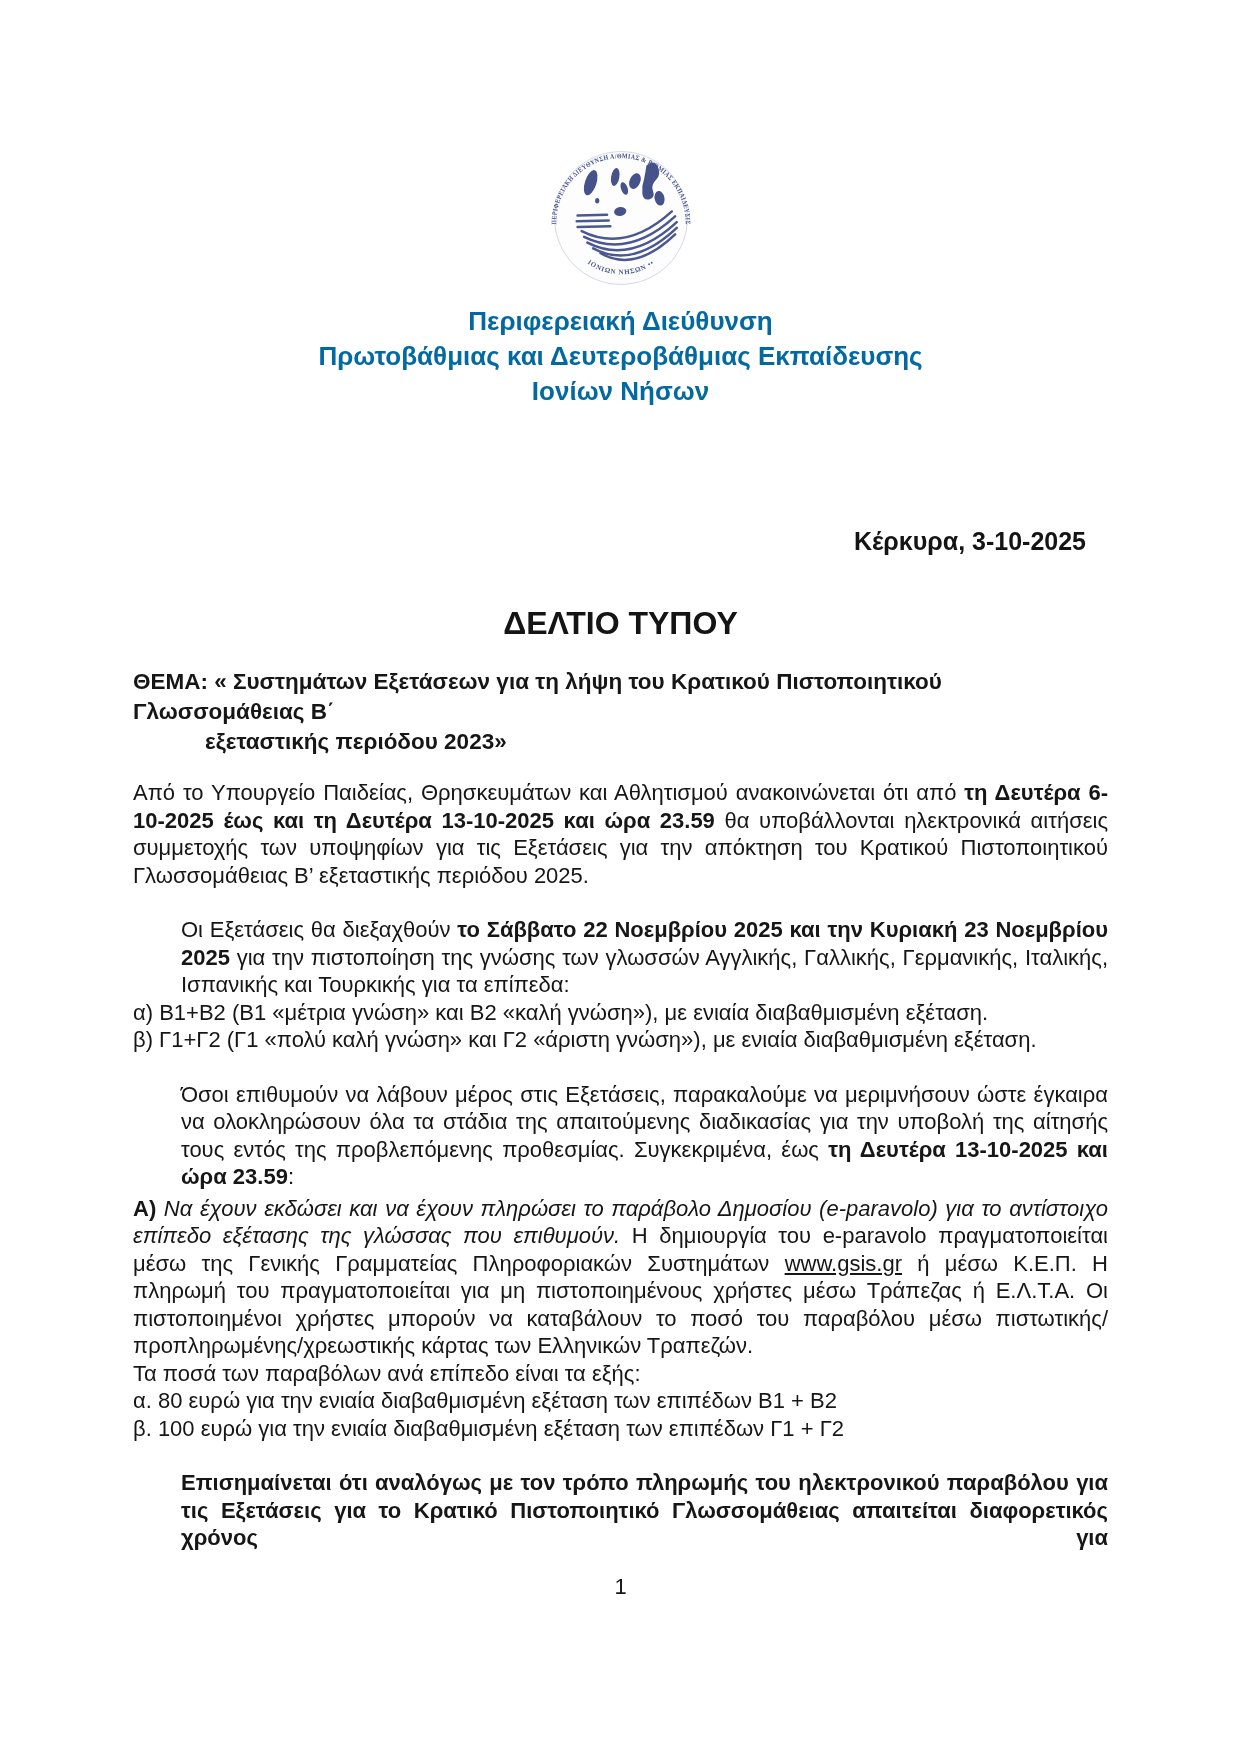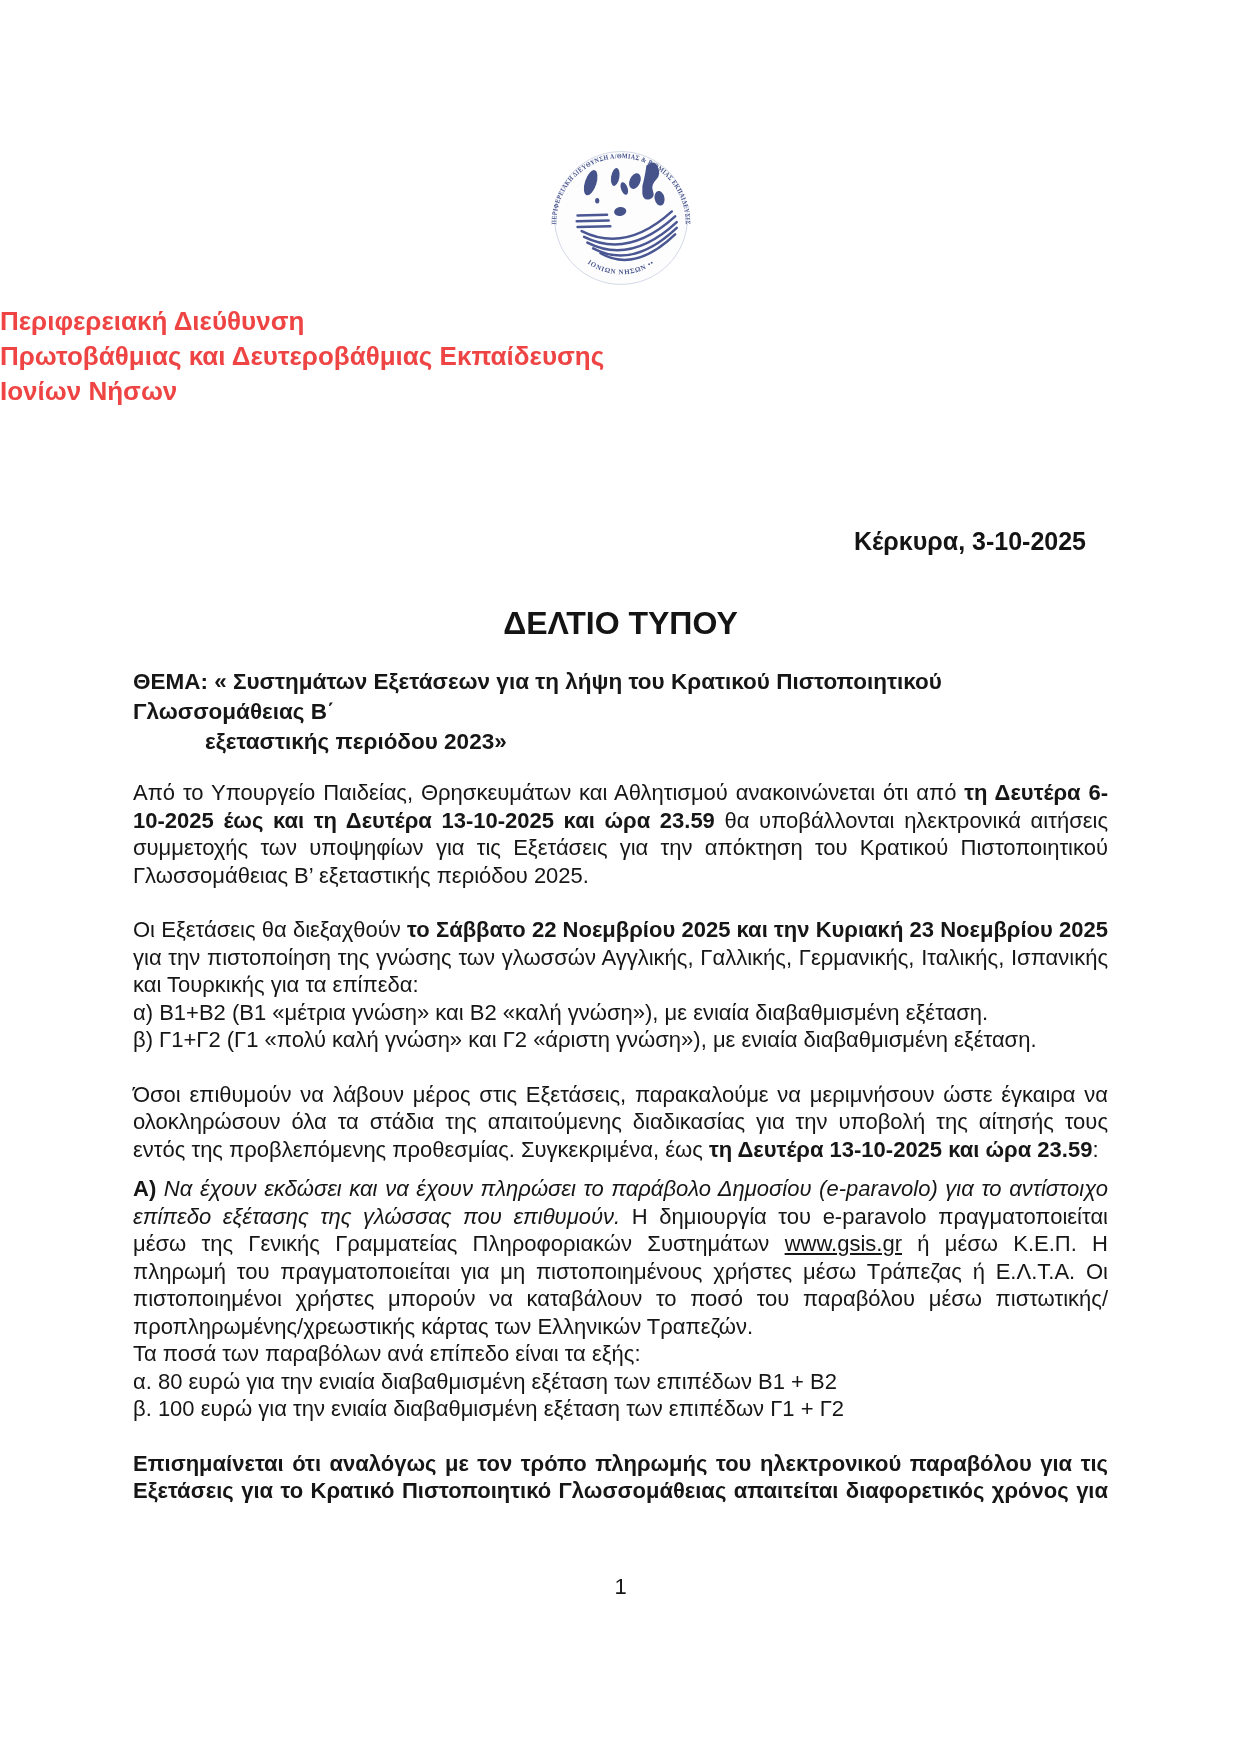--- a/index.html
+++ b/index.html
@@ -11,42 +11,42 @@
     background:#ffffff;
     color:#161616;
     font-family:"Liberation Sans", sans-serif;
     overflow:hidden;
   }
   .content{padding:0 133px;}
   .logo-row{text-align:center;padding-top:136px;line-height:0;}
   .seal{display:inline-block;}
   .seal-text{font-family:"Liberation Serif", serif;}
   .org-header{
-    text-align:left;font-weight:bold;
-    font-size:26px;line-height:35px;margin-top:4px;color:#ef4444;
+    text-align:center;font-weight:bold;
+    font-size:26px;line-height:35px;margin-top:4px;color:#0369a1;
   }
   .meta-block{
     text-align:right;font-weight:bold;
     font-size:25px;line-height:37px;
     margin-top:114px;padding-right:22px;color:#141414;
   }
   .doc-title{
     text-align:center;font-weight:bold;
     font-size:32px;line-height:31px;margin:48px 0 0 0;color:#141414;
   }
   .subject{
     font-weight:bold;font-size:22.5px;line-height:30px;margin-top:28px;
   }
   .subject-line2{padding-left:72px;}
   .para{
     font-size:22px;line-height:27.5px;
     text-align:justify;margin:0;
   }
-  .gap{margin-top:27px;}
-  .tight{margin-top:12px;}
+  .gap{margin-top:27px;margin-left:48px;}
+  .tight{margin-top:4px;}
   .line{font-size:22px;line-height:27.5px;margin:0;text-align:left;}
   .b{font-weight:bold;}
   .i{font-style:italic;}
   .u{text-decoration:underline;cursor:pointer;}
   .force-justify{text-align-last:justify;}
   .bold-para{font-weight:bold;}
   .page-number{
     position:absolute;left:0;right:0;top:1574px;
     text-align:center;font-size:22px;color:#161616;
   }

